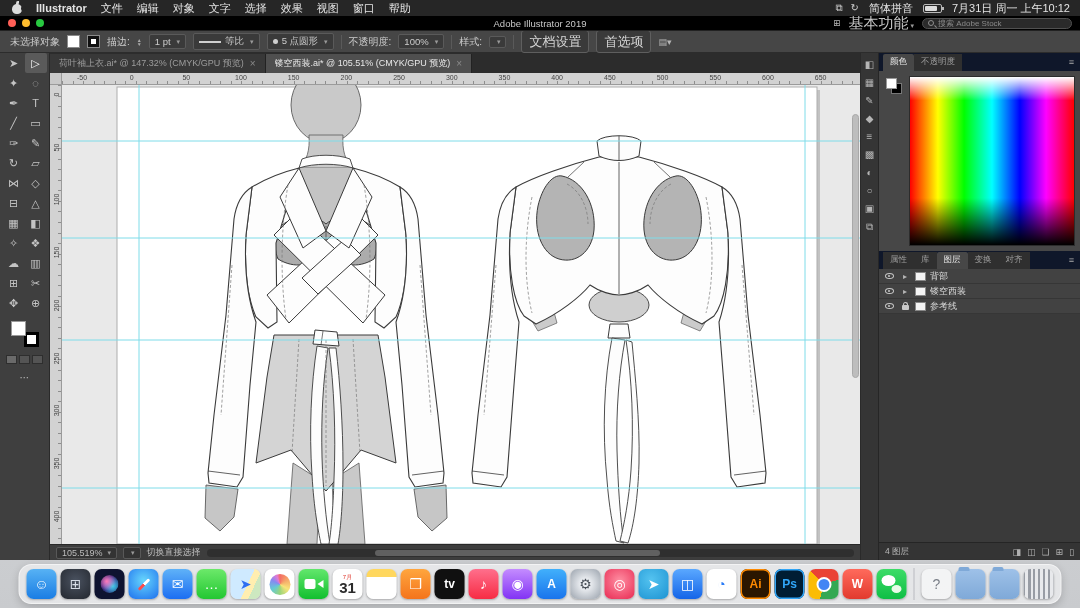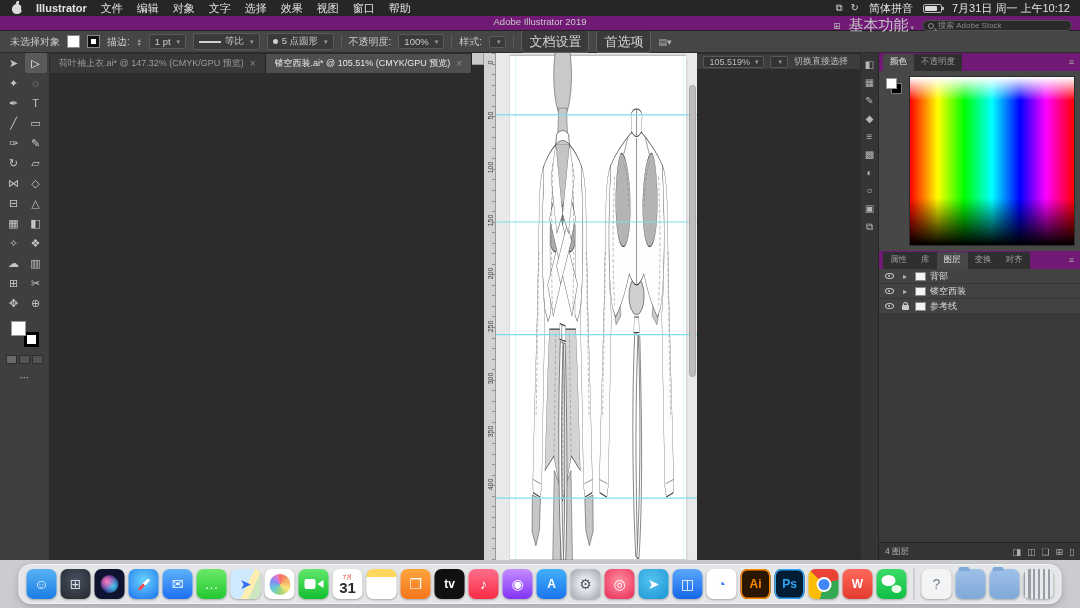--- a/index.html
+++ b/index.html
@@ -19,22 +19,22 @@
   #menu-items { display:flex; gap:14px; }
   .mb-item { cursor:default;text-align:right; }
   .mb-right { margin-left:auto; display:flex; align-items:center; gap:10px; }
   .mb-ico { font-size:10px; color:#cfcfcf; }
   .battery { width:19px; height:9px; border:1px solid #b9b9b9; border-radius:2px; position:relative; }
   .battery::before { content:''; position:absolute; right:-3px; top:2px; width:2px; height:3px; background:#b9b9b9; }
   .battery::after { content:''; position:absolute; left:1px; top:1px; bottom:1px; width:72%; background:#dddddd; border-radius:1px; }
 
   
   #titlebar { position:absolute; top:16px; left:0; width:1080px; height:15px;
-    background:#701a75; border-bottom:1px solid #222; display:flex; align-items:center;
-    padding:0 8px; z-index:49;flex-direction:column; }
+    background:#000000; border-bottom:1px solid #222; display:flex; align-items:center;
+    padding:0 8px; z-index:49; }
   .tl { width:8px; height:8px; border-radius:50%; margin-right:6px; }
   .tl.r{background:#ff5f57}.tl.y{background:#febc2e}.tl.g{background:#28c840}
   .tb-title { position:absolute; left:0; right:0; text-align:center; color:#c9c9c9; font-size:9.5px; pointer-events:none; }
   .tb-right { margin-left:auto; display:flex; align-items:center; gap:8px; z-index:2; }
   .tb-ico { color:#b5b5b5; font-size:9px; }
   .tb-workspace { color:#c5c5c5; font-size:15px; }
   .arrow-dn { color:#9a9a9a; font-size:7px; margin-left:2px; }
   .searchbox { width:150px; height:11px; background:#2a2a2a; border:1px solid #505050; border-radius:6px;
     display:flex; align-items:center; padding:0 5px; gap:4px; }
   .mag { width:6px; height:6px; border:1.2px solid #8f8f8f; border-radius:50%; position:relative; flex:none; }
@@ -66,21 +66,21 @@
   .tool.active { background:#5a5a5a; border-radius:2px; color:#fff; }
   .fx { position:relative; width:28px; height:26px; margin-top:8px; }
   .fx-stroke { position:absolute; right:0; bottom:0; width:15px; height:15px; border:3px solid #000; background:#fff; }
   .fx-fill { position:absolute; left:0; top:0; width:15px; height:15px; background:#fff; border:1px solid #999; }
   .mode-row { display:flex; gap:2px; margin-top:8px; }
   .mode-btn { width:11px; height:9px; background:#545454; border:1px solid #2e2e2e; }
   .mode-btn.on { background:#6a6a6a; }
   .tb-ellipsis { margin-top:8px; color:#bbb; font-size:10px; }
 
   
-  #docarea { width:810px; display:flex; background:#2c2c2c; }
+  #docarea { width:810px; display:flex; flex-direction:column; background:#2c2c2c; }
   #tabbar { height:20px; background:#2c2c2c; display:flex; align-items:flex-end; }
   .tab { height:19px; display:flex; align-items:center; gap:6px; padding:0 9px; font-size:9px;
     background:#383838; color:#9c9c9c; border-right:1px solid #222; max-width:240px; }
   .tab.active { background:#4f4f4f; color:#e8e8e8; }
   .tab-label { white-space:nowrap; overflow:hidden; text-overflow:ellipsis; }
   .tab-close { color:#8a8a8a; font-size:10px; }
   #rulerrow { height:12px; display:flex; }
   #rulercorner { width:12px; height:12px; background:#c9c9c9; border-right:1px solid #9b9b9b; border-bottom:1px solid #9b9b9b; }
   #rulertop { position:relative; flex:1; background:#d2d2d2; border-bottom:1px solid #9b9b9b; overflow:hidden;
     background-image:repeating-linear-gradient(to right,#8e8e8e 0 1px,transparent 1px 10.54px); background-size:100% 4px; background-position:0 8px; background-repeat:no-repeat; }
@@ -99,21 +99,21 @@
   .sb-box { background:#333; border:1px solid #585858; border-radius:2px; padding:0 5px; display:flex; align-items:center; gap:3px; height:12px; }
   #hscroll { flex:1; height:8px; background:#2f2f2f; border-radius:4px; position:relative; }
   #hscroll .thumb { position:absolute; left:26%; width:44%; top:1px; height:6px; background:#606060; border-radius:3px; }
 
   
   #panelstrip { width:18px; background:#353535; border-left:1px solid #2a2a2a; display:flex; flex-direction:column; align-items:center; padding-top:6px; gap:7px; }
   .strip-ico { color:#b5b5b5; font-size:10px; }
 
   
   #rightpanels { width:202px; background:#393939; border-left:1px solid #262626; display:flex; flex-direction:column; }
-  .panel-tabs { height:18px; background:#701a75; display:flex; align-items:flex-end; padding-left:4px; position:relative; }
+  .panel-tabs { height:18px; background:#0f172a; display:flex; align-items:flex-end; padding-left:4px; position:relative; }
   .ptab { font-size:8.5px; color:#9d9d9d; padding:2px 7px 3px; background:#2f2f2f; }
   .ptab.active { background:#474747; color:#e6e6e6; border-radius:2px 2px 0 0; }
   .panel-menu { position:absolute; right:6px; top:4px; color:#aaa; font-size:9px; }
   #colorpanel { height:198px; display:flex; flex-direction:column; }
   .color-body { flex:1; background:#474747; display:flex; padding:5px; gap:5px; }
   .cchips { width:20px; position:relative; }
   .cchip-b { position:absolute; left:7px; top:7px; width:11px; height:11px; background:#000; border:1px solid #777; }
   .cchip-w { position:absolute; left:2px; top:2px; width:11px; height:11px; background:#fff; border:1px solid #999; }
   #spectrum { flex:1; border:1px solid #2c2c2c;
     background:linear-gradient(to bottom,#ffffff 0%,rgba(255,255,255,0) 14%),

